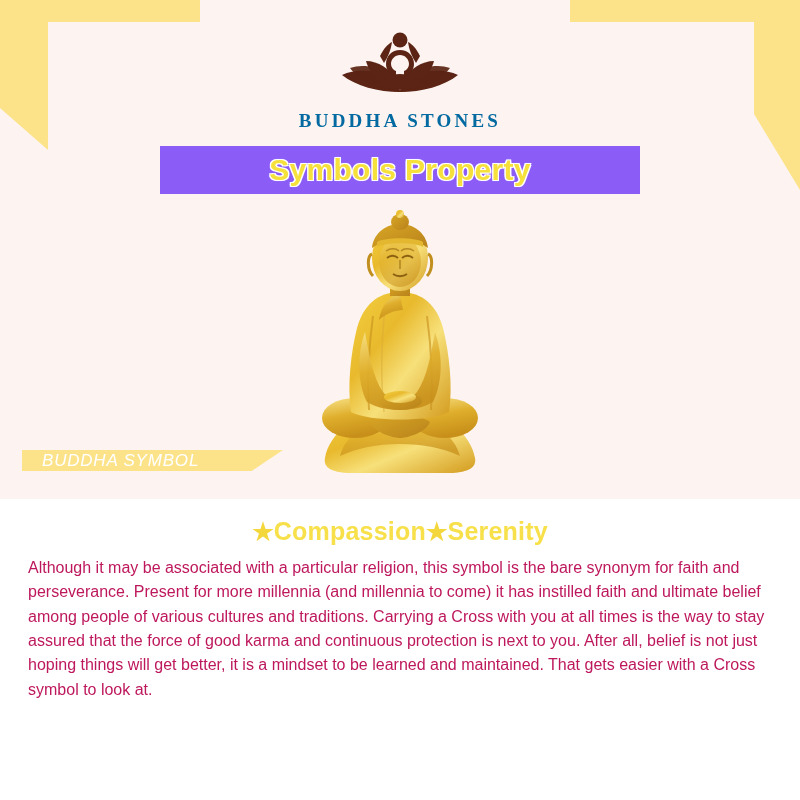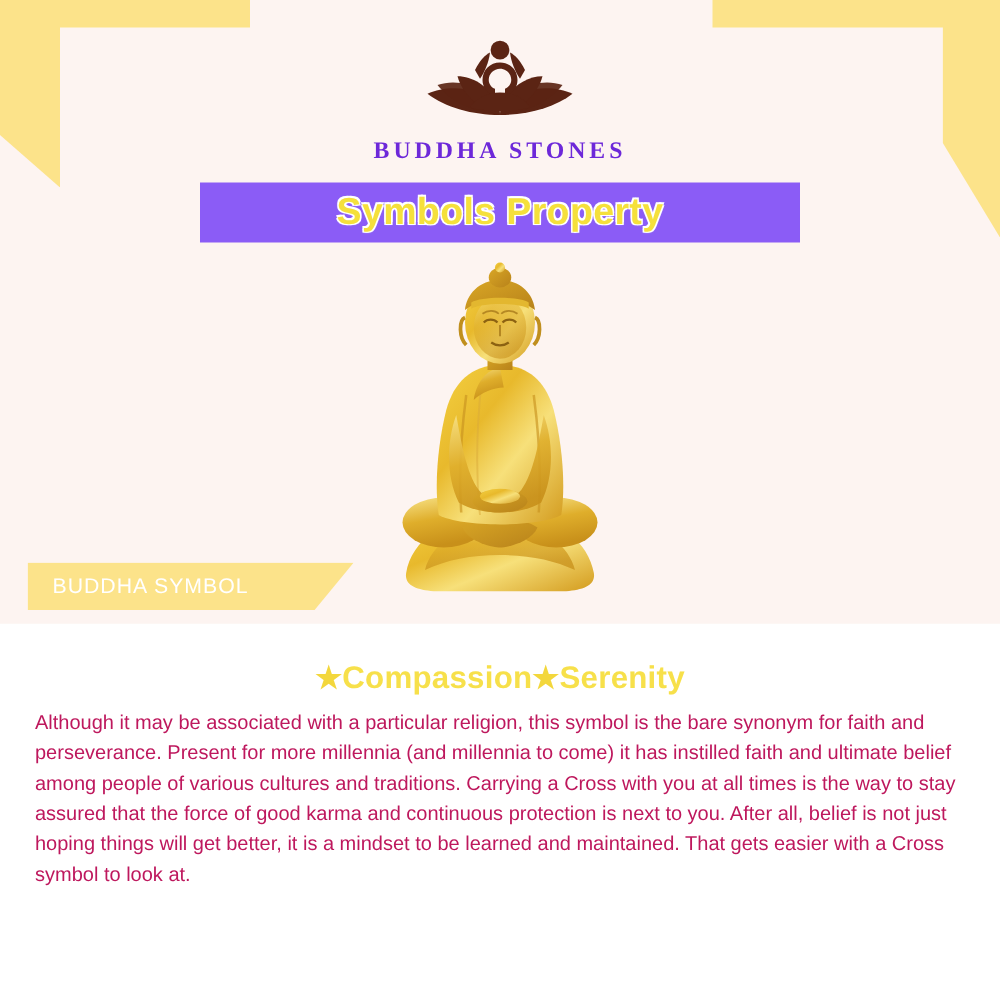--- a/index.html
+++ b/index.html
@@ -71,21 +71,21 @@
   .logo-mark {
     width: 185px;
     height: 82px;
     margin: 0 auto;
     display: block;
   }
   .logo-text {
     margin-top: 2px;
     font-size: 19px;
     letter-spacing: 3.2px;
-    color: #6d28d9;
+    color: #0369a1;
     font-weight: bold;
     font-family: "Liberation Serif", serif;
   }
 
   
   .title-band {
     position: absolute;
     top: 146px;
     left: 160px;
     width: 480px;
@@ -123,46 +123,47 @@
     margin: 0 auto;
     width: 230px;
     height: 290px;
   }
 
   
   .ribbon {
     position: absolute;
     left: 22px;
     top: 450px;
-    height: 38px;
+    height: 21px;
     padding: 0 26px 0 20px;
     background: #fce38a;
     display: flex;
     align-items: center;
     clip-path: polygon(0 0, 100% 0, 88% 100%, 0 100%);
     min-width: 215px;
+    font-style: italic;
   }
   .ribbon span {
     font-size: 17px;
     color: #ffffff;
     letter-spacing: 0.8px;
     font-family: "Liberation Sans", sans-serif;
   }
 
   
   .panel {
     position: absolute;
     left: 0;
     top: 499px;
     width: 800px;
     height: 301px;
     background: #ffffff;
   }
   .subtitle {
-    margin-top: 29px;
+    margin-top: 18px;
     text-align: center;
     font-size: 25px;
     font-weight: bold;
     color: #f7e04a;
     text-shadow:
       -0.8px -0.8px 0 #ffffff,
       0.8px -0.8px 0 #ffffff,
       -0.8px 0.8px 0 #ffffff,
       0.8px 0.8px 0 #ffffff;
     letter-spacing: 0.2px;

